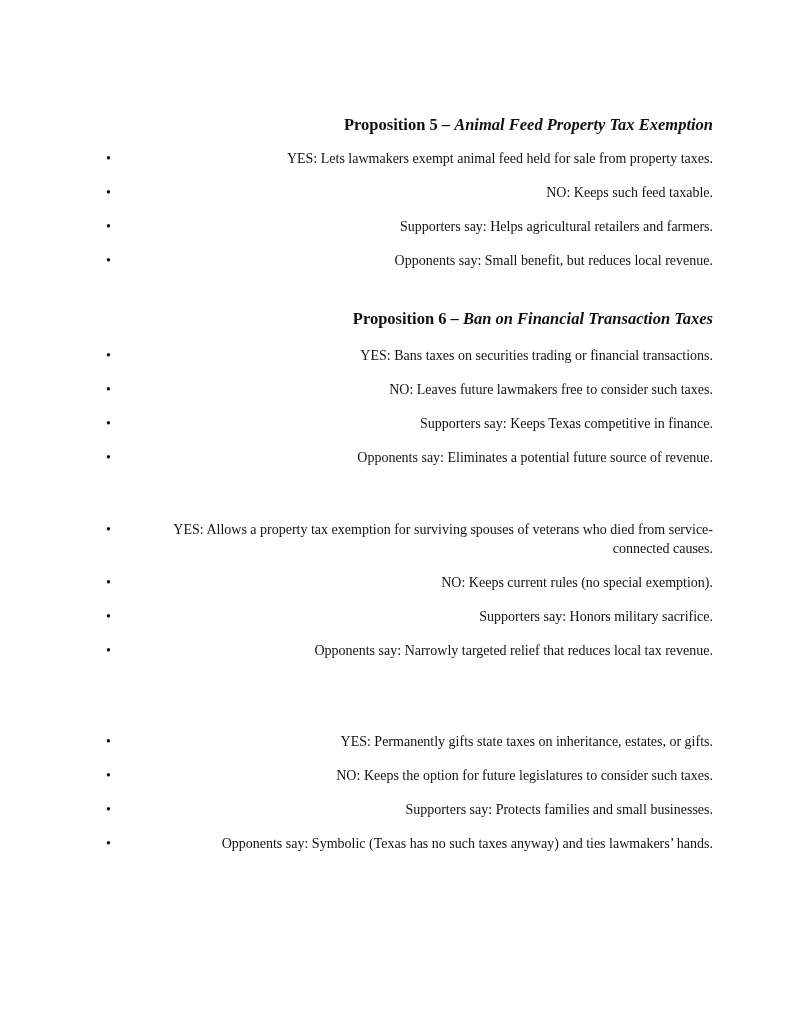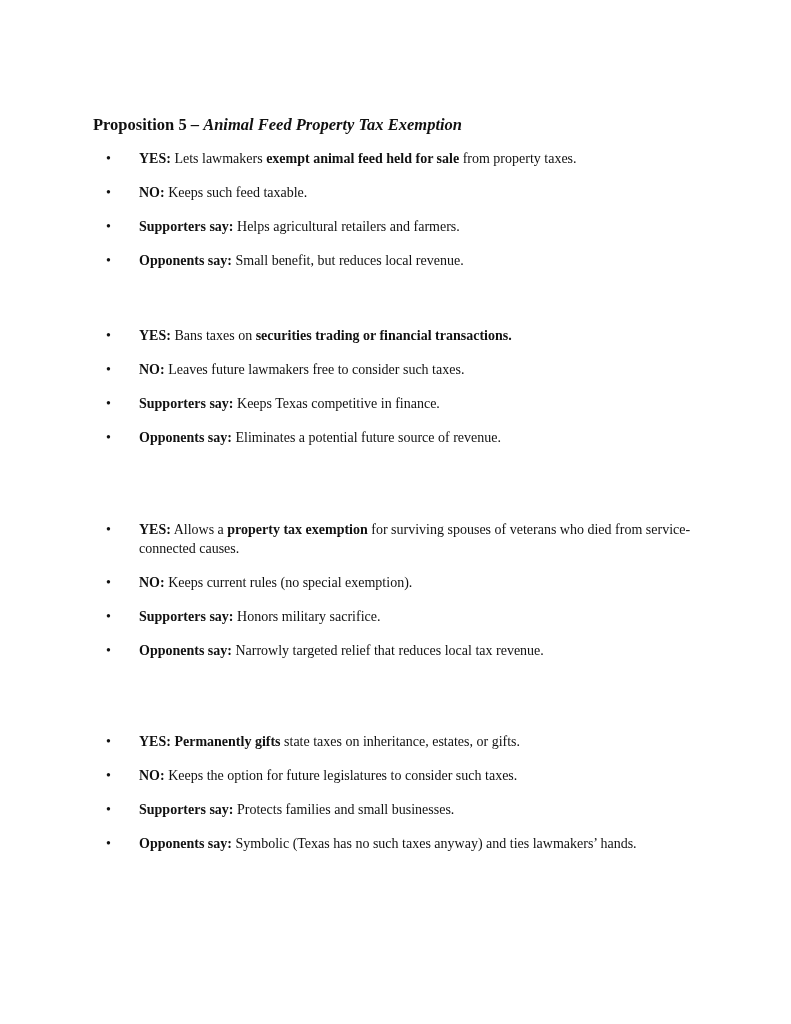--- a/index.html
+++ b/index.html
@@ -1,55 +1,58 @@
 <!DOCTYPE html>
 <html><head>
   <meta charset="utf-8">
   <style>
     html, body { margin: 0; padding: 0; background: #ffffff; }
     body {
       width: 791px; height: 1024px; position: relative; overflow: hidden;
       font-family: "Liberation Serif", "DejaVu Serif", serif;
       color: #111111;
     }
-    .page { position: absolute; left: 0; top: 0; width: 791px; height: 1024px; }
+    .page { position: absolute; left: 0; top: 0; width: 791px; height: 1024px; text-align: right; }
     .section { position: absolute; left: 93px; width: 620px; }
     .heading {
       font-size: 16.5px; font-weight: bold; margin: 0; line-height: 20px;
       white-space: nowrap;
     }
     .heading .title { font-style: italic; }
     ul.bullets { list-style: none; margin: 0; padding: 0; }
     ul.bullets li {
       position: relative; padding-left: 46px;
       font-size: 14px; line-height: 19px;
     }
     ul.bullets li .dot {
       position: absolute; left: 13px; top: 0; font-size: 14px;
     }
-    .b { font-weight: bold; }
+    .b { font-weight: normal; }
   </style>
 </head>
 <body>
 
 <div class="page">
 
   <div class="section" style="top:115px;">
     <h2 class="heading">
       <span>Proposition 5</span><span> – </span><span class="title">Animal Feed Property Tax Exemption</span>
     </h2>
     <ul class="bullets" style="margin-top:14px;">
       <li style="margin-bottom:15px;"><span class="dot">•</span><span class="b">YES:</span><span> Lets lawmakers </span><span class="b">exempt animal feed held for sale</span><span> from property taxes.</span></li>
       <li style="margin-bottom:15px;"><span class="dot">•</span><span class="b">NO:</span><span> Keeps such feed taxable.</span></li>
       <li style="margin-bottom:15px;"><span class="dot">•</span><span class="b">Supporters say:</span><span> Helps agricultural retailers and farmers.</span></li>
       <li><span class="dot">•</span><span class="b">Opponents say:</span><span> Small benefit, but reduces local revenue.</span></li>
     </ul>
   </div>
 
   <div class="section" style="top:309px;">
+    <h2 class="heading">
+      <span>Proposition 6</span><span> – </span><span class="title">Ban on Financial Transaction Taxes</span>
+    </h2>
     <ul class="bullets" style="margin-top:17px;">
       <li style="margin-bottom:15px;"><span class="dot">•</span><span class="b">YES:</span><span> Bans taxes on </span><span class="b">securities trading or financial transactions.</span></li>
       <li style="margin-bottom:15px;"><span class="dot">•</span><span class="b">NO:</span><span> Leaves future lawmakers free to consider such taxes.</span></li>
       <li style="margin-bottom:15px;"><span class="dot">•</span><span class="b">Supporters say:</span><span> Keeps Texas competitive in finance.</span></li>
       <li><span class="dot">•</span><span class="b">Opponents say:</span><span> Eliminates a potential future source of revenue.</span></li>
     </ul>
   </div>
 
   <div class="section" style="top:503px;">
     <ul class="bullets" style="margin-top:17px;">

